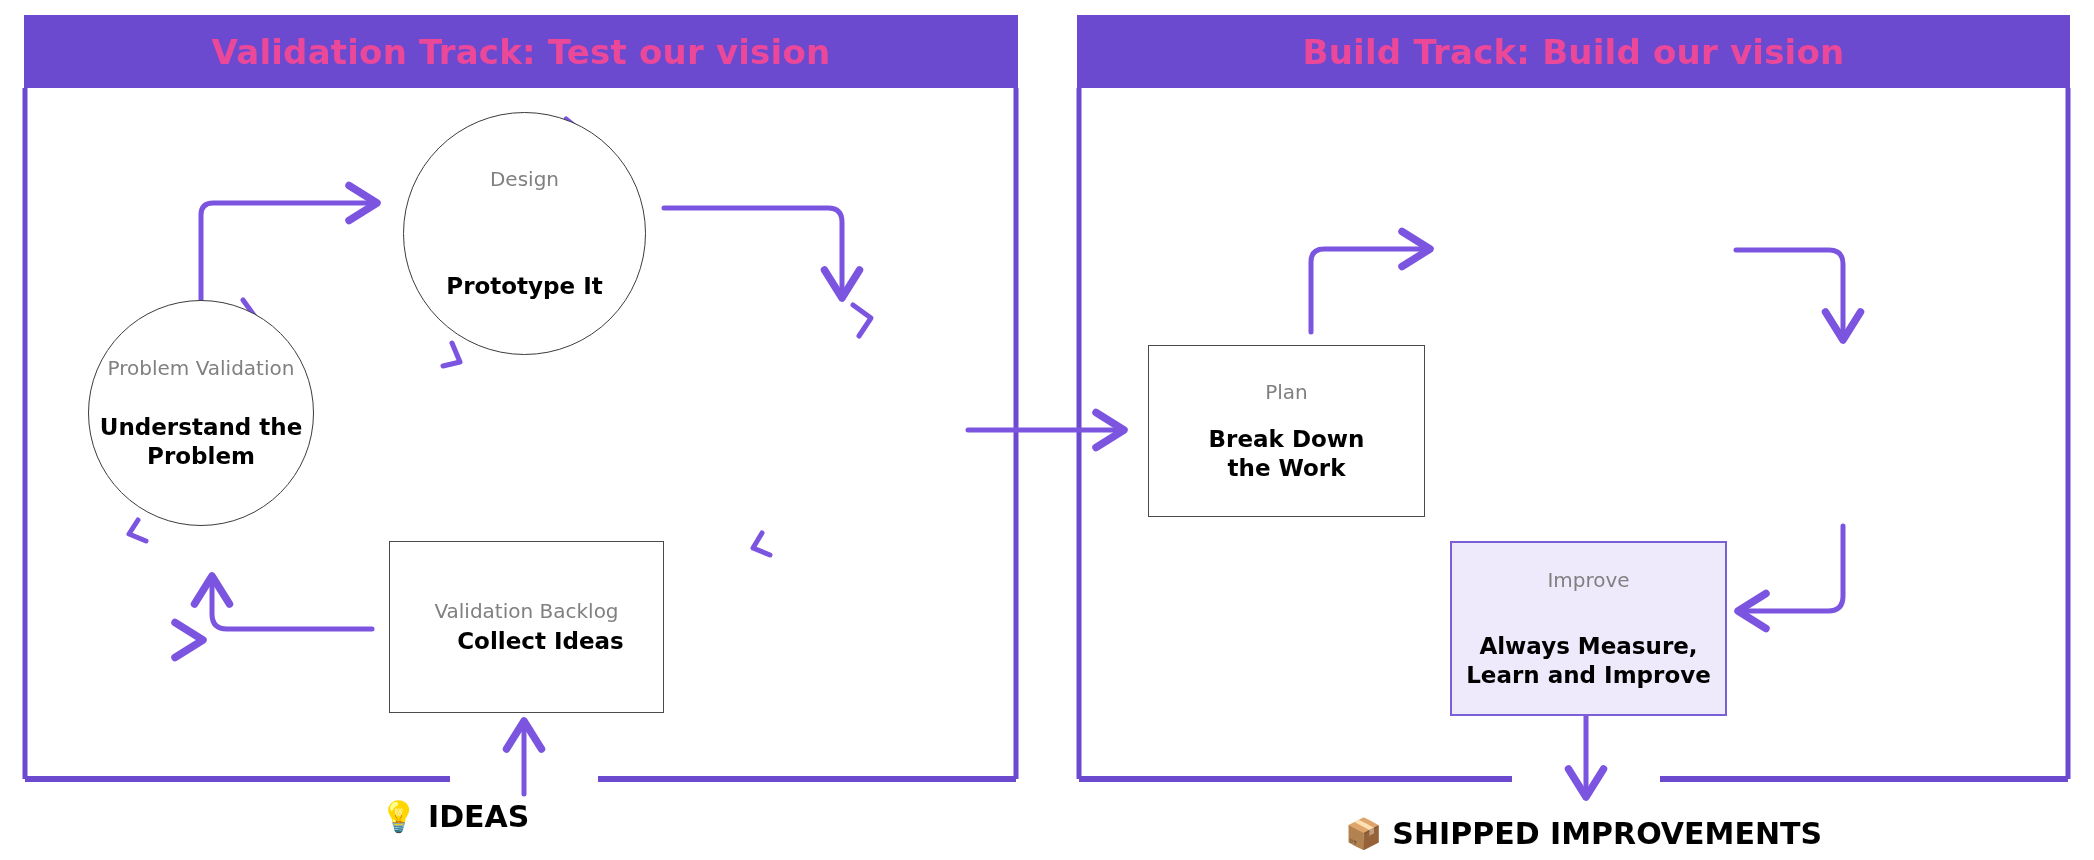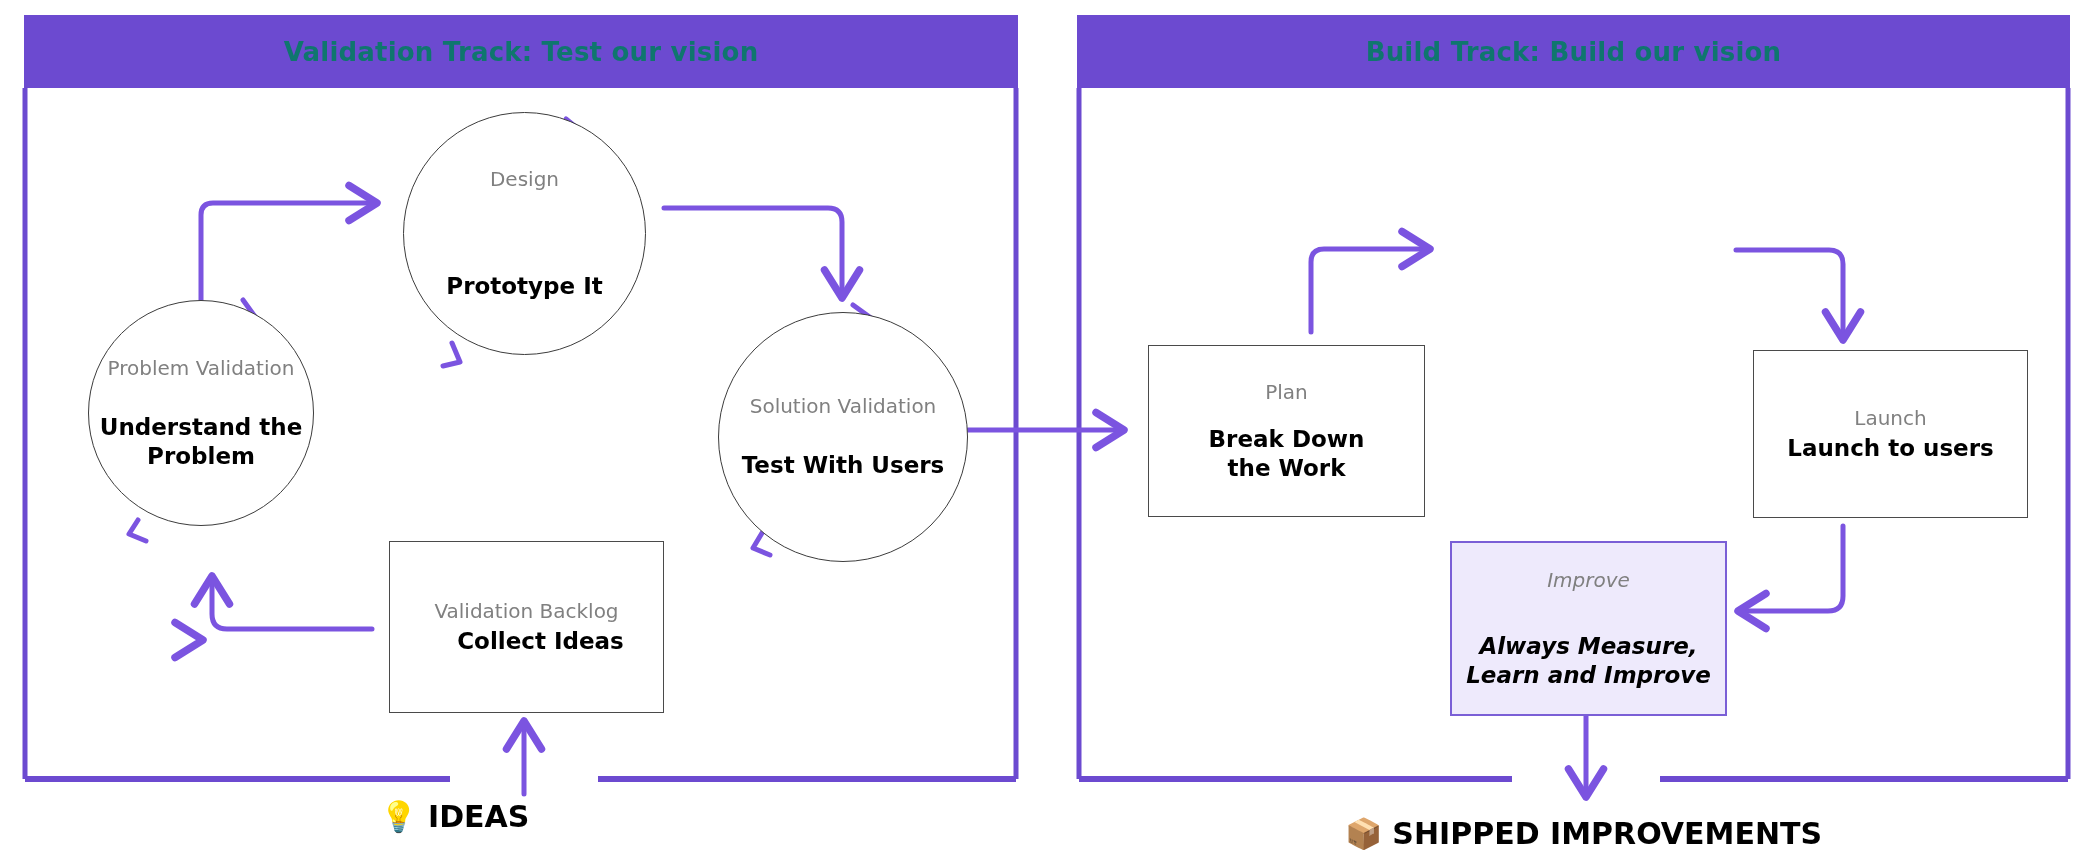--- a/index.html
+++ b/index.html
@@ -9,21 +9,21 @@
     position:relative;overflow:hidden;
   }
   #stage{position:absolute;left:0;top:0;width:2094px;height:860px;}
   svg.layer{position:absolute;left:0;top:0;width:2094px;height:860px;overflow:visible;}
   svg.layer.back{z-index:1;}
   .nodes{position:absolute;left:0;top:0;width:2094px;height:860px;z-index:2;}
 
   .track-title{
     position:absolute;
     display:flex;align-items:center;justify-content:center;
-    color:#0f766e;font-weight:bold;font-size:26px;letter-spacing:.2px;
+    color:#ec4899;font-weight:bold;font-size:34px;letter-spacing:.2px;
     z-index:4;pointer-events:none;
   }
 
   .node{position:absolute;display:flex;flex-direction:column;
         align-items:center;justify-content:center;text-align:center;
         box-sizing:border-box;}
   .node .sub{color:#808080;font-size:20px;line-height:1.25;font-weight:400;margin-bottom:3px;}
   .node .main{color:#000000;font-size:23px;line-height:1.25;font-weight:bold;}
 
   .circle-node{border:1.6px solid #3c3c3c;border-radius:50%;background:#ffffff;gap:29px;}
@@ -111,43 +111,35 @@
       <div class="sub">Problem Validation</div>
       <div class="main" style="white-space:pre-line;">Understand the
 Problem</div>
     </div>
 
     <div class="node circle-node" style="left:403px;top:112px;width:243px;height:243px;">
       <div class="sub">Design</div>
       <div class="main" style="white-space:pre-line;margin-top:48px;">Prototype It</div>
     </div>
 
-    <div class="node circle-node" style="left:718px;top:312px;width:250px;height:250px;">
-      <div class="sub">Solution Validation</div>
-      <div class="main" style="white-space:pre-line;">Test With Users</div>
-    </div>
 
     <div class="node box-node" style="left:389px;top:541px;width:275px;height:172px;">
       <div class="sub">Validation Backlog</div>
       <div class="main" style="white-space:pre-line;margin-left:28px;">Collect Ideas</div>
     </div>
 
     <div class="node box-node" style="left:1148px;top:345px;width:277px;height:172px;gap:17px;">
       <div class="sub">Plan</div>
       <div class="main" style="white-space:pre-line;">Break Down
 the Work</div>
     </div>
 
 
-    <div class="node box-node" style="left:1753px;top:350px;width:275px;height:168px;">
-      <div class="sub">Launch</div>
-      <div class="main" style="white-space:pre-line;">Launch to users</div>
-    </div>
 
-    <div class="node box-node accent" style="left:1450px;top:541px;width:277px;height:175px;font-style:italic;">
+    <div class="node box-node accent" style="left:1450px;top:541px;width:277px;height:175px;">
       <div class="sub">Improve</div>
       <div class="main" style="white-space:pre-line;margin-top:36px;">Always Measure,
 Learn and Improve</div>
     </div>
 
     <div class="outcome" style="left:455px;top:816px;transform:translate(-50%,-50%);">
       <span class="emoji">💡</span>
       <span>IDEAS</span>
     </div>
 

